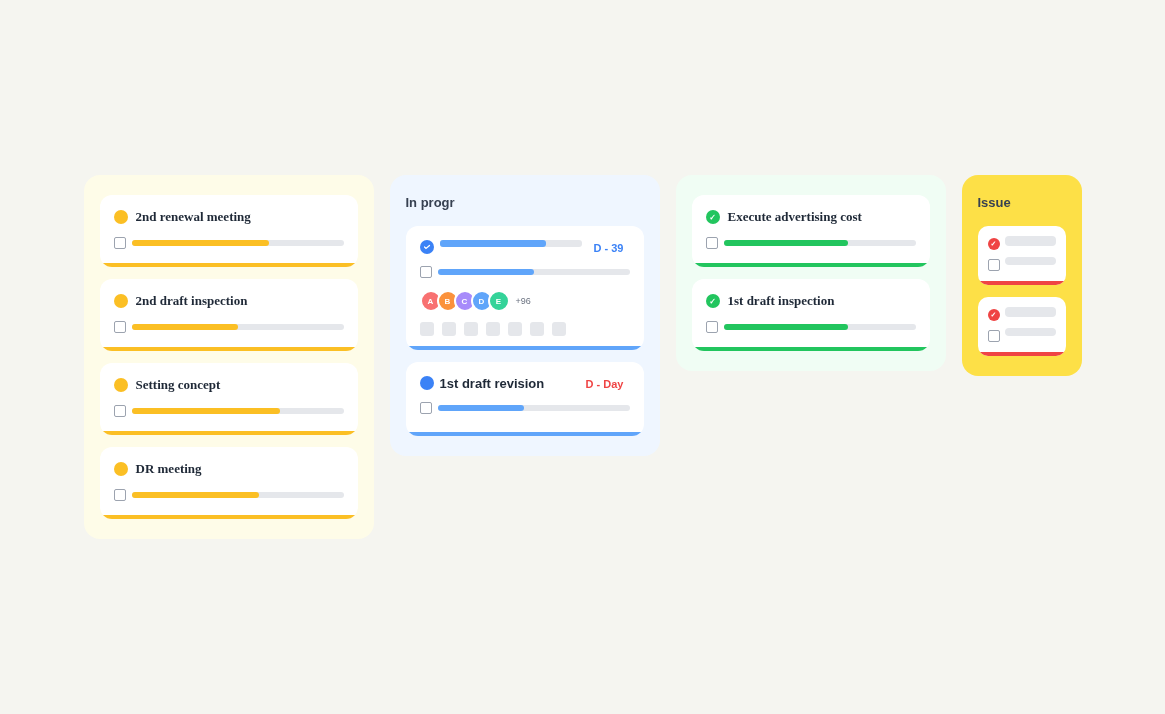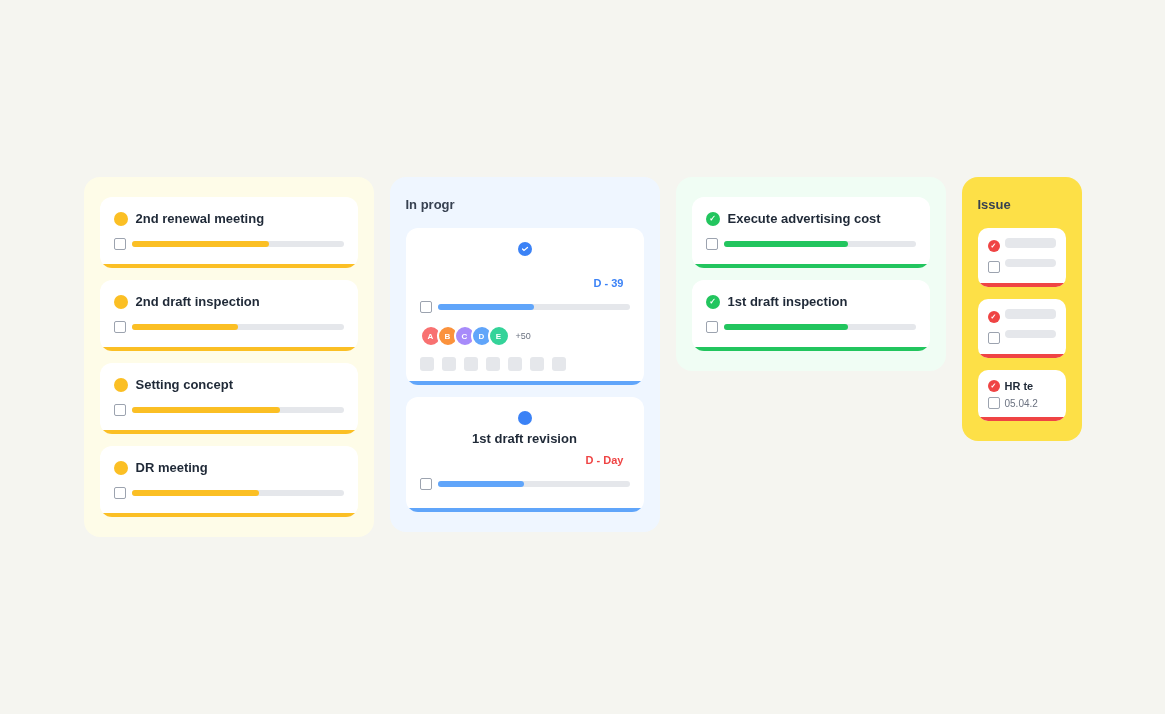--- a/index.html
+++ b/index.html
@@ -46,20 +46,21 @@
       padding: 14px 14px 0 14px;
       display: flex;
       flex-direction: column;
       gap: 8px;
       overflow: hidden;
     }
     .card-title-row {
       display: flex;
       align-items: center;
       gap: 8px;
+      font-family: Liberation Serif, serif;
     }
     .card-title {
       font-size: 13px;
       font-weight: 600;
       color: #1f2937;
     }
     .card-meta {
       display: flex;
       align-items: center;
       gap: 6px;
@@ -133,24 +134,23 @@
       font-weight: 700;
       padding: 2px 6px;
       border-radius: 4px;
       margin-left: auto;
     }
     .d-badge-blue { color: #3b82f6; }
     .d-badge-red { color: #ef4444; }
 
     .top-meta-row {
       display: flex;
-      align-items: center;
+      align-items: flex-start;
       gap: 6px;
       margin-bottom: 6px;
-      flex-direction: column;
     }
     .top-bar-wrap {
       flex: 1;
     }
     .top-bar {
       height: 7px;
       border-radius: 3px;
       background: #e5e7eb;
     }
     .top-bar-fill {
@@ -311,21 +311,21 @@
         <div class="card-meta-bar">
           <div class="card-meta-bar-fill bar-blue" style="width:50%;"></div>
         </div>
       </div>
       <div class="avatars">
         <div class="avatar" style="background:#f87171;">A</div>
         <div class="avatar" style="background:#fb923c;">B</div>
         <div class="avatar" style="background:#a78bfa;">C</div>
         <div class="avatar" style="background:#60a5fa;">D</div>
         <div class="avatar" style="background:#34d399;">E</div>
-        <span class="avatar-count">+50</span>
+        <span class="avatar-count">+96</span>
       </div>
       <div class="icon-row">
         <div class="icon-placeholder"></div>
         <div class="icon-placeholder"></div>
         <div class="icon-placeholder"></div>
         <div class="icon-placeholder"></div>
         <div class="icon-placeholder"></div>
         <div class="icon-placeholder"></div>
         <div class="icon-placeholder"></div>
       </div>
@@ -400,26 +400,15 @@
         <div class="dot dot-red-check" style="width:12px;height:12px;font-size:7px;">✓</div>
         <div class="issue-title-bar"></div>
       </div>
       <div style="display:flex;align-items:center;gap:5px;margin-bottom:8px;">
         <div class="cal-icon"></div>
         <div class="issue-meta-bar"></div>
       </div>
       <div class="card-bottom-bar bar-red"></div>
     </div>
 
-    <div class="issue-card">
-      <div style="display:flex;align-items:center;gap:5px;margin-bottom:5px;">
-        <div class="dot dot-red-check" style="width:12px;height:12px;font-size:7px;">✓</div>
-        <span style="font-size:11px;font-weight:600;color:#1f2937;">HR te</span>
-      </div>
-      <div style="display:flex;align-items:center;gap:5px;margin-bottom:8px;">
-        <div class="cal-icon"></div>
-        <span style="font-size:10px;color:#6b7280;">05.04.2</span>
-      </div>
-      <div class="card-bottom-bar bar-red"></div>
-    </div>
   </div>
 
 </div>
 
 </body></html>

